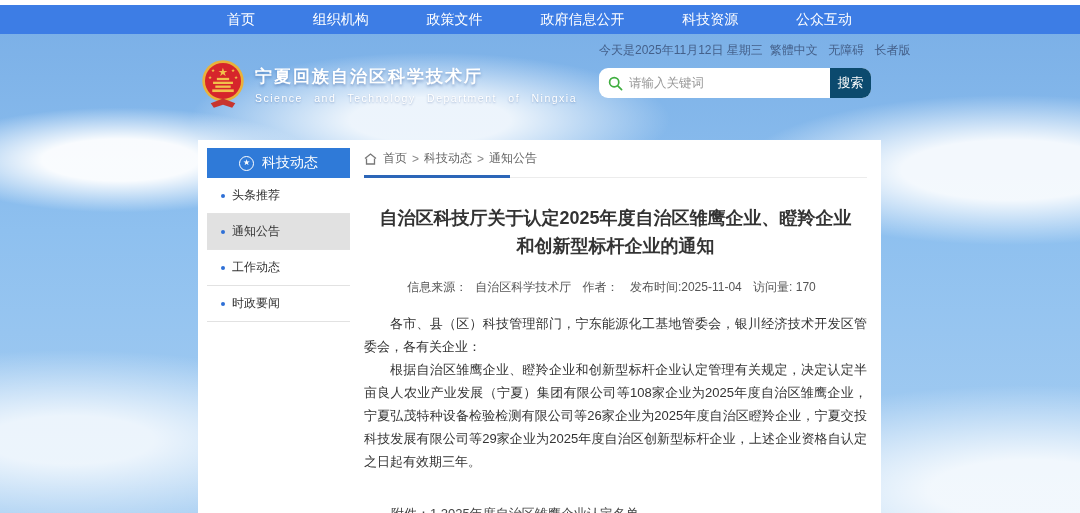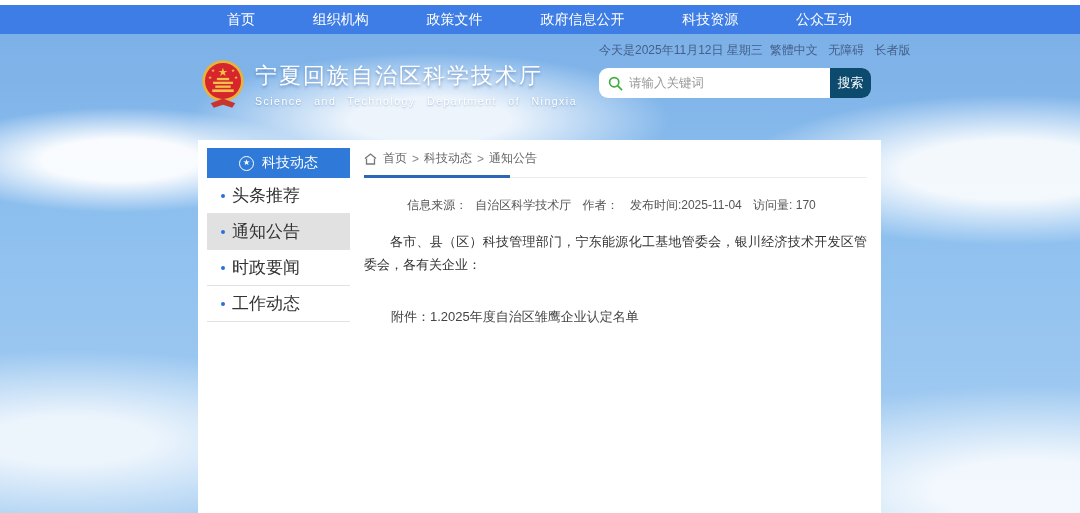--- a/index.html
+++ b/index.html
@@ -23,21 +23,21 @@
     display:flex; justify-content:space-around; align-items:center;
   }
   .nav-item { color:#ffffff; font-size:14px; text-decoration:none; cursor:pointer; white-space:nowrap; }
   
   .site-header { height:106px; position:relative; }
   .header-inner { width:683px; margin-left:198px; height:100%; position:relative; }
   .brand { position:absolute; left:2px; top:24px; display:flex; align-items:center; }
   .emblem { width:46px; height:52px; flex:0 0 auto; }
   .brand-text { margin-left:9px; }
   .site-title {
-    color:#ffffff; font-size:22px; font-weight:normal; letter-spacing:2px;
+    color:#ffffff; font-size:17px; font-weight:bold; letter-spacing:2px;
     text-shadow:0 2px 3px rgba(30,70,140,.4); white-space:nowrap;
   }
   .site-subtitle {
     color:#ffffff; font-size:10.5px; letter-spacing:1.5px; word-spacing:7px;
     margin-top:4px; text-shadow:0 1px 2px rgba(30,70,140,.35); white-space:nowrap;
   }
   .header-right { position:absolute; right:10px; top:8px; width:272px; }
   .date-row {
     display:flex; justify-content:space-between; align-items:center;
     font-size:12px; color:#44608a; white-space:nowrap;
@@ -68,21 +68,21 @@
     display:flex; align-items:center; justify-content:center; gap:8px;
   }
   .circle-star-icon {
     width:15px; height:15px; border:1.4px solid #fff; border-radius:50%;
     display:inline-flex; align-items:center; justify-content:center;
     font-size:8px; color:#fff; line-height:1;
   }
   .side-menu { list-style:none; }
   .side-item {
     height:36px; display:flex; align-items:center; padding-left:14px;
-    font-size:17px; color:#333; border-bottom:1px solid #e2e2e2; cursor:pointer;
+    font-size:12px; color:#333; border-bottom:1px solid #e2e2e2; cursor:pointer;
   }
   .side-item .dot {
     width:4px; height:4px; border-radius:50%; background:#2e6fd6; margin-right:7px; flex:0 0 auto;
   }
   .side-item.active { background:#e1e1e1; }
   
   .article-col { flex:1; margin:10px 14px 0 14px; min-width:0; }
   .breadcrumb { display:flex; align-items:center; font-size:12px; color:#666; gap:5px; }
   .breadcrumb a { color:#666; text-decoration:none; cursor:pointer; }
   .breadcrumb .sep { color:#888; }
@@ -178,25 +178,25 @@
       <li class="side-item">
         <span class="dot"></span>
         <span>头条推荐</span>
       </li>
       <li class="side-item active">
         <span class="dot"></span>
         <span>通知公告</span>
       </li>
       <li class="side-item">
         <span class="dot"></span>
+        <span>工作动态</span>
+      </li>
+      <li class="side-item">
+        <span class="dot"></span>
         <span>时政要闻</span>
-      </li>
-      <li class="side-item">
-        <span class="dot"></span>
-        <span>工作动态</span>
       </li>
     </ul>
   </aside>
 
   <section class="article-col">
     <div class="breadcrumb">
       <span class="home-icon">
         <svg width="13" height="12" viewBox="0 0 13 12">
           <path d="M1 5.5 L6.5 1 L12 5.5" fill="none" stroke="#777" stroke-width="1.3"></path>
           <path d="M2.5 5.5 V11 H10.5 V5.5" fill="none" stroke="#777" stroke-width="1.3"></path>
@@ -205,30 +205,35 @@
       <a>首页</a>
       <span class="sep">&gt;</span>
       <a>科技动态</a>
       <span class="sep">&gt;</span>
       <a>通知公告</a>
     </div>
     <div class="crumb-divider">
       <span class="blue-seg"></span>
     </div>
 
+    <h1 class="article-title">
+      <span>自治区科技厅关于认定2025年度自治区雏鹰企业、瞪羚企业</span><br>
+      <span>和创新型标杆企业的通知</span>
+    </h1>
 
     <div class="article-meta">
       <span class="nosp">信息来源：</span><span>自治区科学技术厅</span>
       <span>作者：</span>
       <span>发布时间:2025-11-04</span>
       <span class="nosp">访问量: 170</span>
     </div>
 
     <div class="article-body">
       <p>各市、县（区）科技管理部门，宁东能源化工基地管委会，银川经济技术开发区管委会，各有关企业：</p>
+      <p>根据自治区雏鹰企业、瞪羚企业和创新型标杆企业认定管理有关规定，决定认定半亩良人农业产业发展（宁夏）集团有限公司等108家企业为2025年度自治区雏鹰企业，宁夏弘茂特种设备检验检测有限公司等26家企业为2025年度自治区瞪羚企业，宁夏交投科技发展有限公司等29家企业为2025年度自治区创新型标杆企业，上述企业资格自认定之日起有效期三年。</p>
     </div>
 
     <div class="attachments">
       <span class="att-label">附件：</span>
       <div class="att-list">
         <a>1.2025年度自治区雏鹰企业认定名单</a>
 
       </div>
     </div>
   </section>

